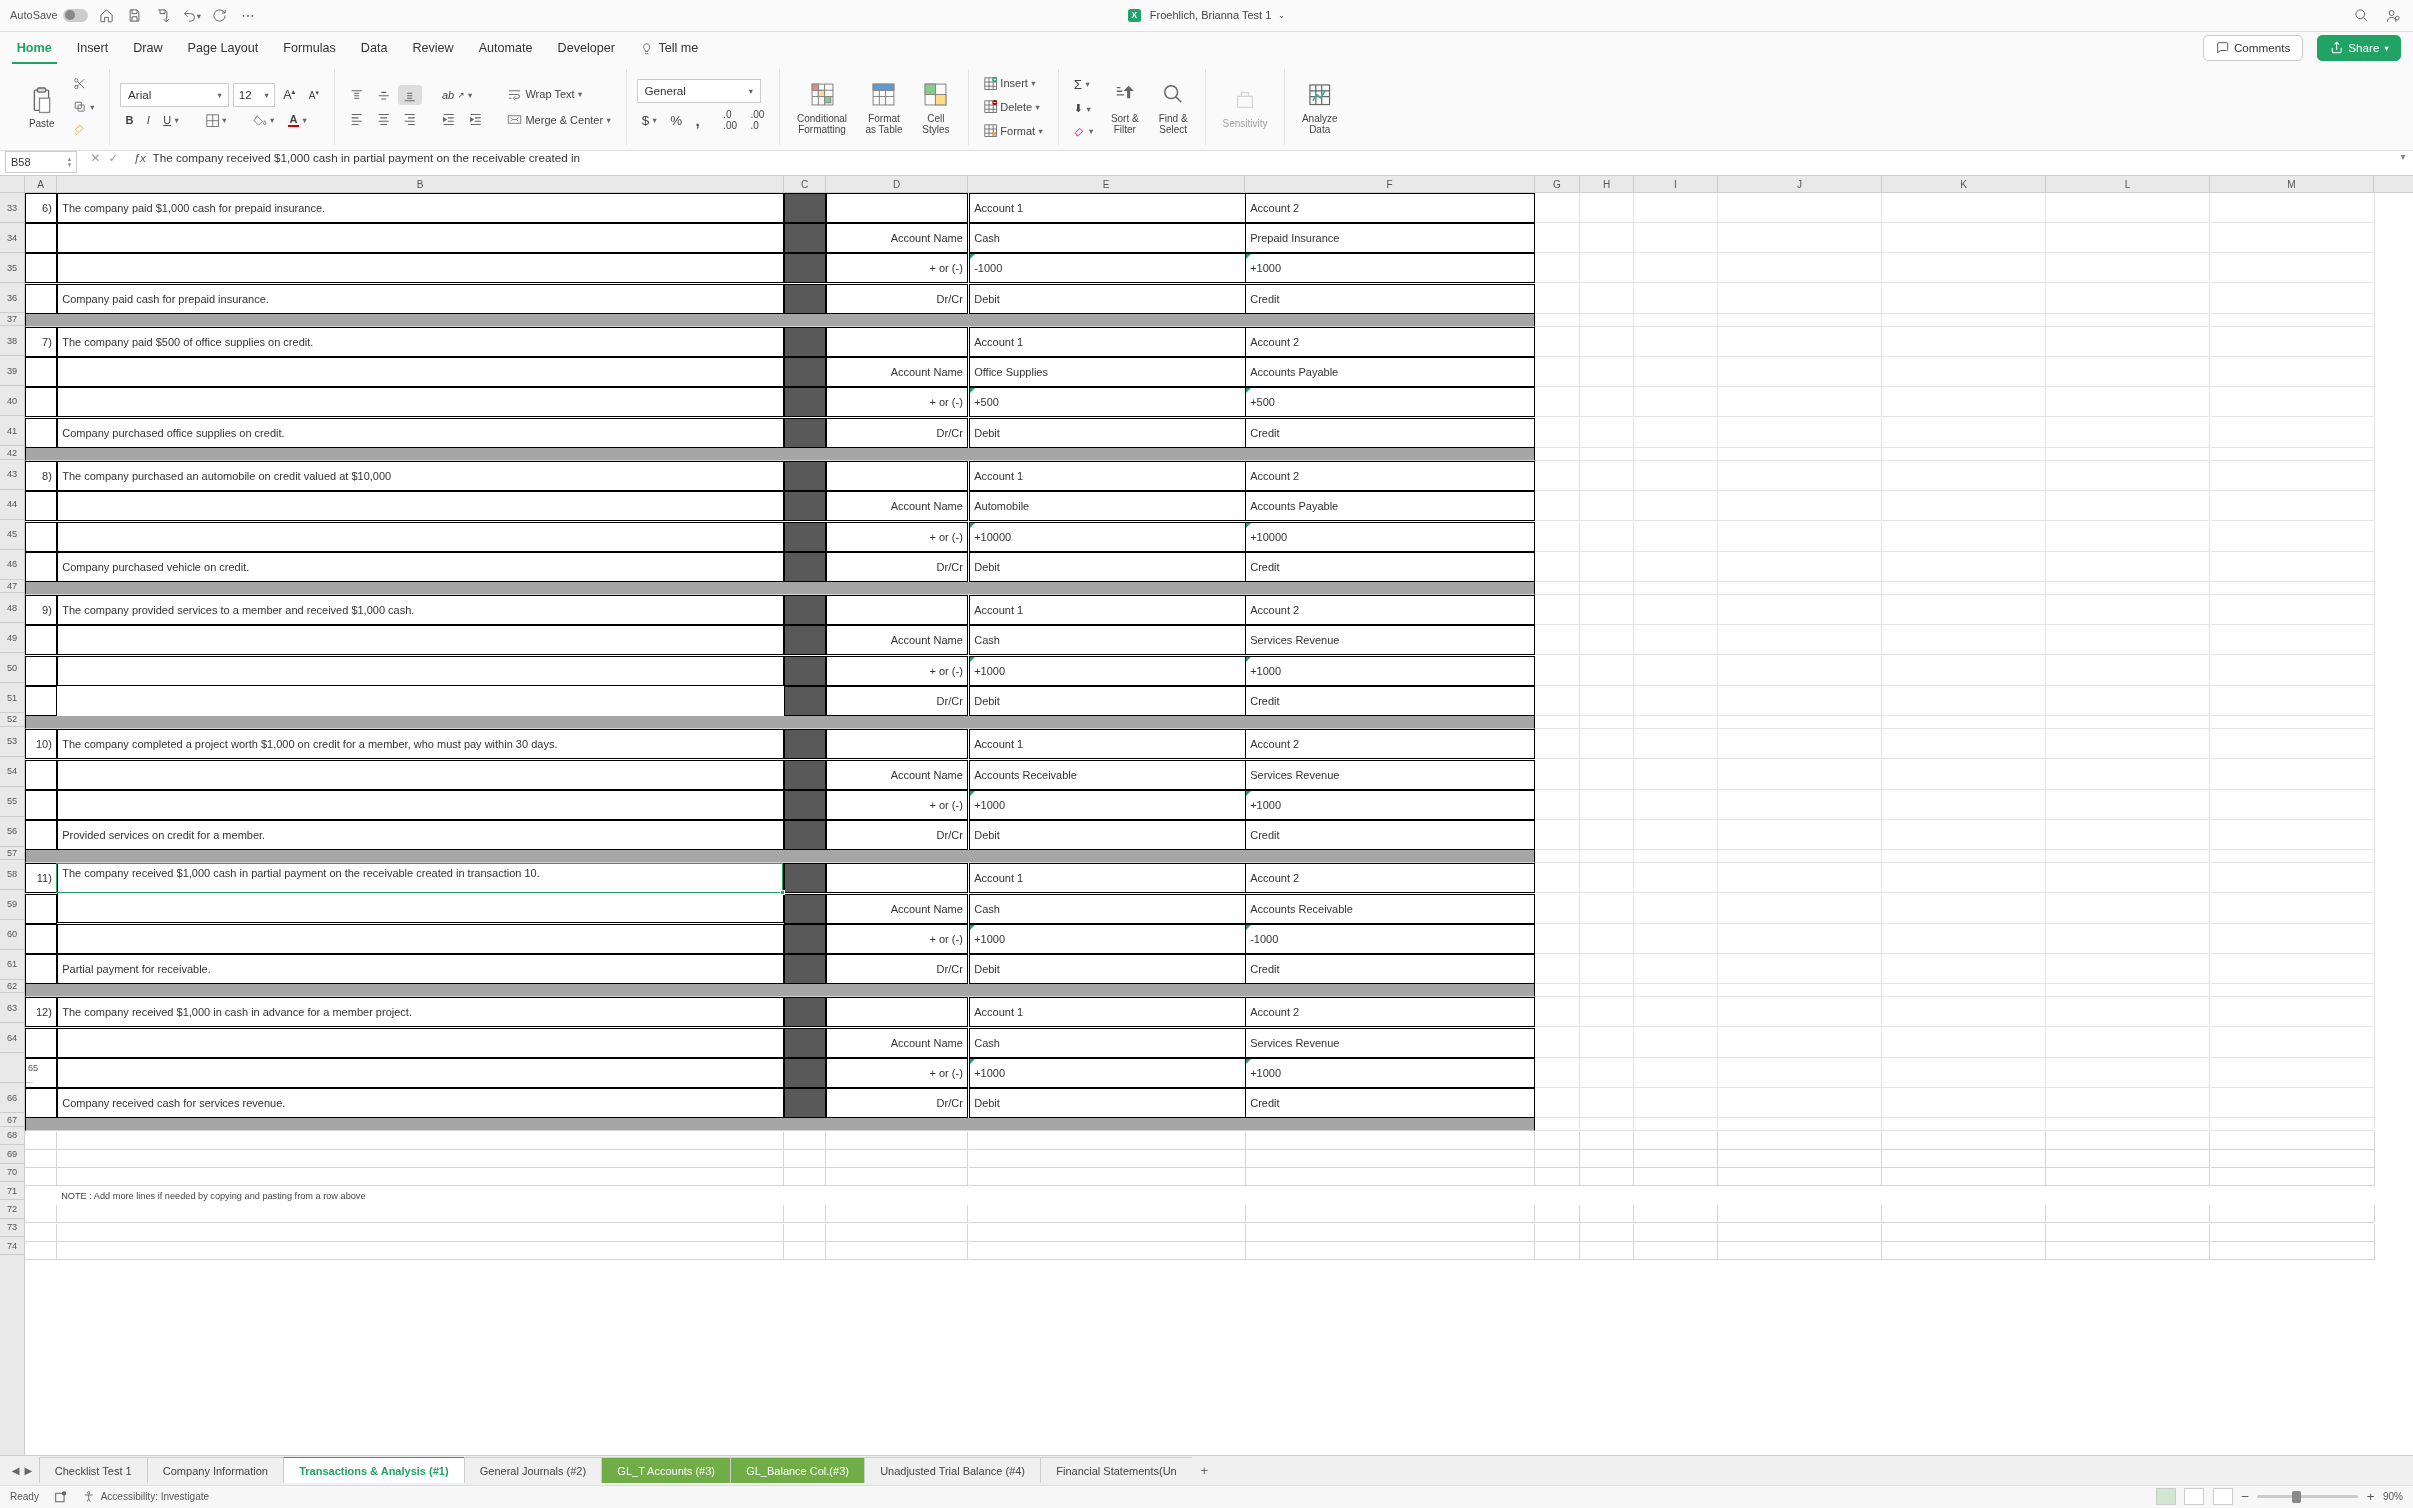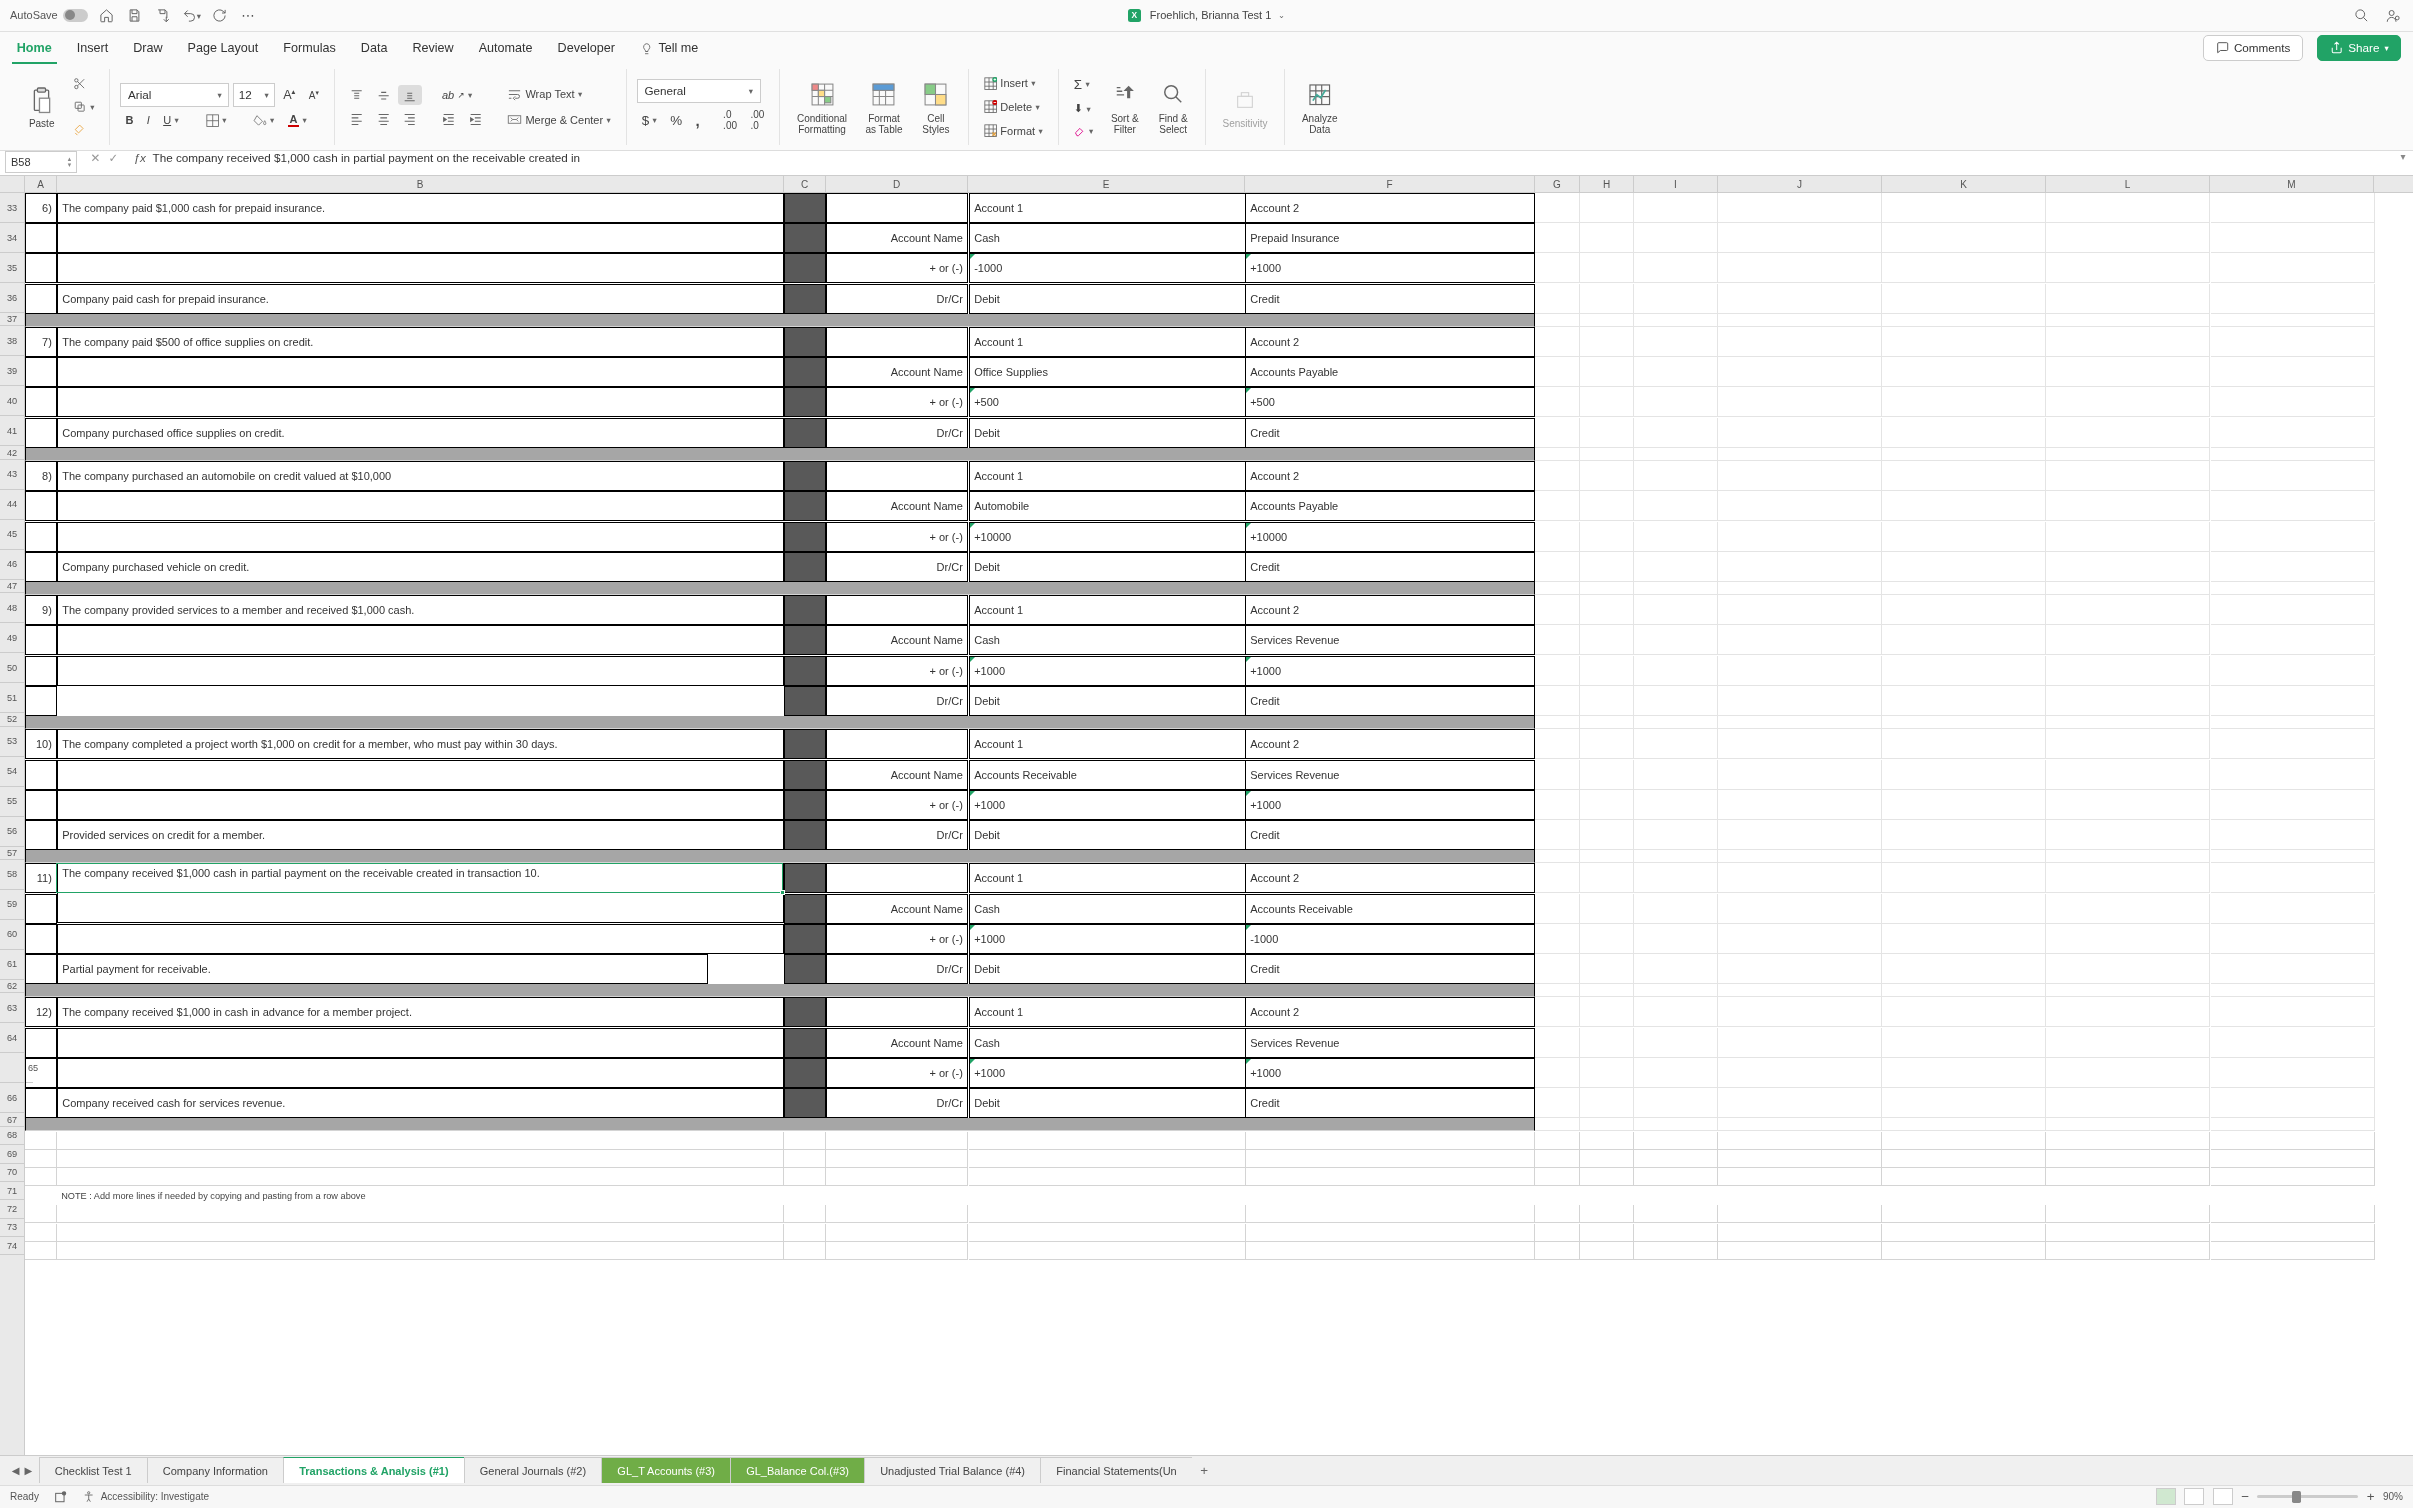--- a/index.html
+++ b/index.html
@@ -910,21 +910,21 @@
         <div class="cell thick-border green-mark" style="left: 944px; top: 597px; width: 277px; height: 30px; position: absolute;">+1000</div>
         <div class="cell thick-border" style="left: 944px; top: 627px; width: 277px; height: 30px; position: absolute;">Debit</div>
         <div class="cell thick-border" style="left: 1220px; top: 536px; width: 290px; height: 30px; position: absolute;">Account 2</div>
         <div class="cell thick-border" style="left: 1220px; top: 567px; width: 290px; height: 30px; position: absolute;">Services Revenue</div>
         <div class="cell thick-border green-mark" style="left: 1220px; top: 597px; width: 290px; height: 30px; position: absolute;">+1000</div>
         <div class="cell thick-border" style="left: 1220px; top: 627px; width: 290px; height: 30px; position: absolute;">Credit</div>
         <div class="cell spacer-row" style="left: 0px; top: 657px; width: 1510px; height: 13.4px; position: absolute; border-left: 0.8px solid rgb(0, 0, 0); border-right: 0.8px solid rgb(0, 0, 0);"></div>
         <div class="cell num thick-border" style="left: 0px; top: 670px; width: 32px; height: 30px; position: absolute;">11)</div>
         <div class="cell thick-border" style="left: 32px; top: 670px; width: 727px; height: 60px; position: absolute; white-space: normal; align-items: flex-start; padding-top: 3.4px;">The company received $1,000 cash in partial payment on the receivable created in transaction 10.</div>
         <div class="cell thick-border" style="left: 32px; top: 731px; width: 727px; height: 30px; position: absolute;"></div>
-        <div class="cell thick-border" style="left: 32px; top: 761px; width: 651px; height: 30px; position: absolute;">Partial payment for receivable.</div>
+        <div class="cell thick-border" style="left: 32px; top: 761px; width: 727px; height: 30px; position: absolute;">Partial payment for receivable.</div>
         <div class="cell thick-border" style="left: 0px; top: 701px; width: 32px; height: 30px; position: absolute;"></div>
         <div class="cell thick-border" style="left: 0px; top: 731px; width: 32px; height: 30px; position: absolute;"></div>
         <div class="cell thick-border" style="left: 0px; top: 761px; width: 32px; height: 30px; position: absolute;"></div>
         <div class="cell gray-bg thick-border" style="left: 759px; top: 670px; width: 42px; height: 30px; position: absolute;"></div>
         <div class="cell gray-bg thick-border" style="left: 759px; top: 701px; width: 42px; height: 30px; position: absolute;"></div>
         <div class="cell gray-bg thick-border" style="left: 759px; top: 731px; width: 42px; height: 30px; position: absolute;"></div>
         <div class="cell gray-bg thick-border" style="left: 759px; top: 761px; width: 42px; height: 30px; position: absolute;"></div>
         <div class="cell thick-border" style="left: 801px; top: 670px; width: 142px; height: 30px; position: absolute;"></div>
         <div class="cell thick-border label-right" style="left: 801px; top: 701px; width: 142px; height: 30px; position: absolute;">Account Name</div>
         <div class="cell thick-border label-right" style="left: 801px; top: 731px; width: 142px; height: 30px; position: absolute;">+ or (-)</div>

